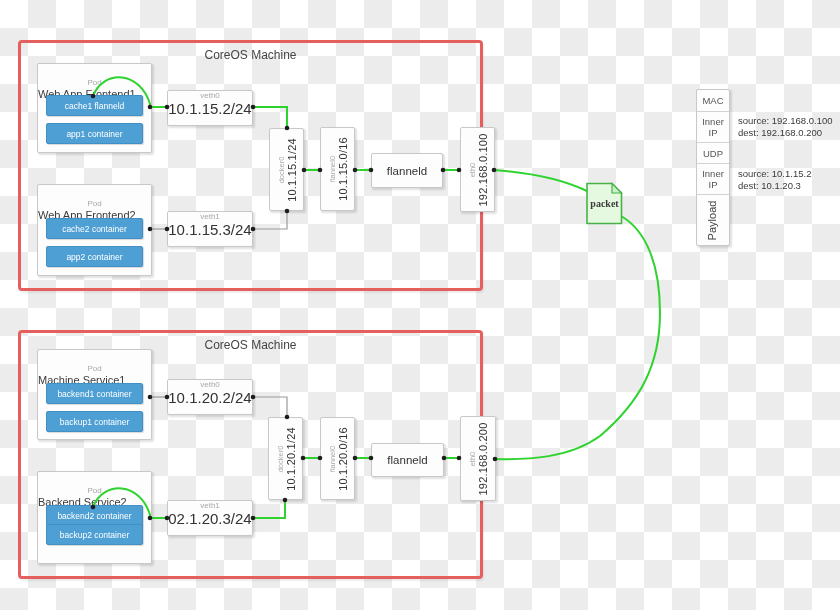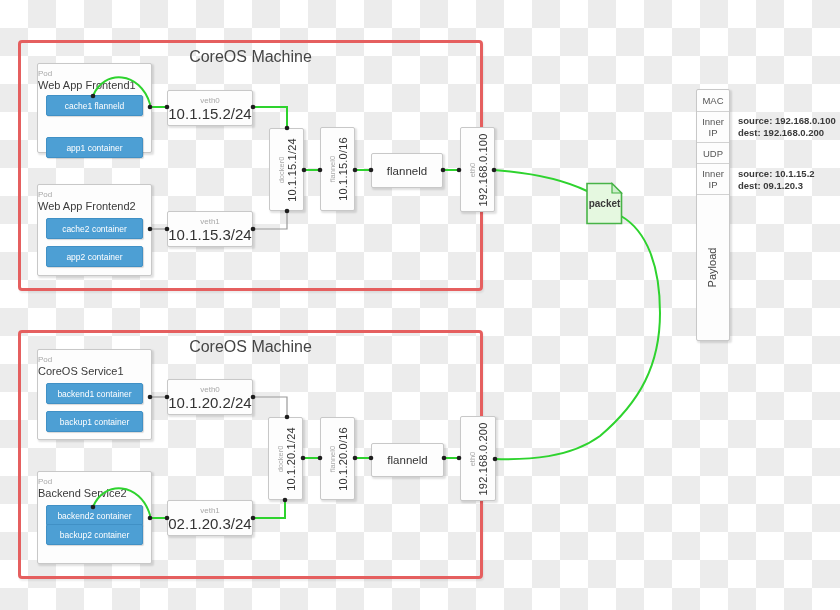--- a/index.html
+++ b/index.html
@@ -10,57 +10,57 @@
     background-image:conic-gradient(#ececec 0 25%, #ffffff 0 50%, #ececec 0 75%, #ffffff 0);
     background-size:56px 56px;
   }
   .machine {
     position:absolute; box-sizing:border-box; z-index:1;
     border:3px solid #e55f5f; border-radius:4px;
     box-shadow:1px 2px 2px rgba(0,0,0,0.07);
   }
   .machine-title {
     position:absolute; top:5px; left:0; right:0; text-align:center;
-    font-size:16px; color:#454545;
+    font-size:12px; color:#454545;
   }
   .node {
     position:absolute; box-sizing:border-box; z-index:2;
     background:#fdfdfd; border:1px solid #c8c8c8; border-radius:2px;
     box-shadow:1.5px 1.5px 2px rgba(0,0,0,0.12);
   }
-  .pod-kind { font-size:8px; color:#a8a8a8; margin-top:5px; text-align:left; }
+  .pod-kind { font-size:8px; color:#a8a8a8; margin-top:14px; text-align:center; }
   .pod-title { font-size:11px; color:#3a3a3a; margin-top:1px; text-align:left; white-space:nowrap; }
   .cbox {
     position:absolute; left:8px; right:8px; height:21px; box-sizing:border-box;
     background:#4d9fd4; border:1px solid #4090c5; border-radius:2px;
     color:#fff; font-size:8.5px; display:flex; align-items:center; justify-content:center;
     box-shadow:1px 1px 1px rgba(0,0,0,0.15); white-space:nowrap;
   }
-  .if-name { font-size:8px; color:#a8a8a8; margin-top:5px; text-align:center; }
+  .if-name { font-size:8px; color:#a8a8a8; text-align:center; }
   .if-ip { font-size:15px; color:#333; text-align:center; margin-top:0; white-space:nowrap; }
   .vinner {
     position:absolute; left:50%; top:50%;
     transform:translate(-50%,-50%) rotate(-90deg);
     display:flex; flex-direction:column; align-items:center; gap:0px; white-space:nowrap;
   }
   .v-name { font-size:7.5px; color:#a8a8a8; line-height:9px; }
   .v-ip { font-size:11px; color:#333; line-height:12px; letter-spacing:0.2px; }
   .fbox { display:flex; align-items:center; justify-content:center; }
   .f-label { font-size:11.5px; color:#333; }
   .stack { display:flex; flex-direction:column; }
   .seg {
     box-sizing:border-box; border-bottom:1px solid #d2d2d2; flex:0 0 auto;
     display:flex; align-items:center; justify-content:center; text-align:center;
     font-size:9.5px; color:#555; line-height:11px; padding:1px;
   }
   .seg.payload { flex:1 1 auto; border-bottom:none; }
   .vpayload { transform:rotate(-90deg); font-size:11px; color:#444; white-space:nowrap; }
-  .annot { position:absolute; font-size:9.5px; color:#3a3a3a; line-height:12px; white-space:nowrap; z-index:2;font-weight:bold; }
+  .annot { position:absolute; font-size:9.5px; color:#3a3a3a; line-height:12px; white-space:nowrap; z-index:2; }
   .overlay { position:absolute; left:0; top:0; z-index:5; pointer-events:none; }
-  .pnote { position:absolute; width:37px; height:28px; z-index:6; }
+  .pnote { position:absolute; width:37px; height:28px; z-index:6;font-family:Liberation Serif, serif; }
   .pnote-label {
     position:absolute; left:0; right:0; top:16px; text-align:center;
     font-size:10px; font-weight:bold; color:#3a3a3a;
   }
 </style>
 </head>
 <body>
 
 <div class="canvas">
 
@@ -69,21 +69,21 @@
   </div>
 
   <div class="machine" style="left:18px;top:330px;width:465px;height:249px">
     <div class="machine-title">CoreOS Machine</div>
   </div>
 
   <div class="node" style="left:37px;top:63px;width:115px;height:90px">
     <div class="pod-kind">Pod</div>
     <div class="pod-title">Web App Frontend1</div>
     <div class="cbox" style="top:31px">cache1 flanneld</div>
-    <div class="cbox" style="top:73px">app1 container</div>
+    <div class="cbox" style="top:59px">app1 container</div>
   </div>
 
   <div class="node" style="left:37px;top:184px;width:115px;height:92px">
     <div class="pod-kind">Pod</div>
     <div class="pod-title">Web App Frontend2</div>
     <div class="cbox" style="top:33px">cache2 container</div>
     <div class="cbox" style="top:61px">app2 container</div>
   </div>
 
   <div class="node" style="left:167px;top:90px;width:86px;height:36px">
@@ -112,21 +112,21 @@
   </div>
   <div class="node" style="left:460px;top:127px;width:35px;height:85px">
     <div class="vinner">
       <span class="v-name">eth0</span>
       <span class="v-ip">192.168.0.100</span>
     </div>
   </div>
 
   <div class="node" style="left:37px;top:349px;width:115px;height:91px">
     <div class="pod-kind">Pod</div>
-    <div class="pod-title">CoreOS Service1</div>
+    <div class="pod-title">Machine Service1</div>
     <div class="cbox" style="top:33px">backend1 container</div>
     <div class="cbox" style="top:61px">backup1 container</div>
   </div>
 
   <div class="node" style="left:37px;top:471px;width:115px;height:93px">
     <div class="pod-kind">Pod</div>
     <div class="pod-title">Backend Service2</div>
     <div class="cbox" style="top:33px">backend2 container</div>
     <div class="cbox" style="top:52px">backup2 container</div>
   </div>
@@ -155,37 +155,37 @@
   <div class="node fbox" style="left:371px;top:443px;width:73px;height:34px">
     <div class="f-label">flanneld</div>
   </div>
   <div class="node" style="left:460px;top:416px;width:36px;height:85px">
     <div class="vinner">
       <span class="v-name">eth0</span>
       <span class="v-ip">192.168.0.200</span>
     </div>
   </div>
 
-  <div class="node stack" style="left:696px;top:89px;width:34px;height:252px">
+  <div class="node stack" style="left:696px;top:89px;width:34px;height:157px">
     <div class="seg" style="height:22px">MAC</div>
     <div class="seg" style="height:31px">Inner IP</div>
     <div class="seg" style="height:21px">UDP</div>
     <div class="seg" style="height:31px">Inner IP</div>
     <div class="seg payload">
       <span class="vpayload">Payload</span>
     </div>
   </div>
 
   <div class="annot" style="left:738px;top:115px">
     <div>source: 192.168.0.100</div>
     <div>dest: 192.168.0.200</div>
   </div>
   <div class="annot" style="left:738px;top:168px">
     <div>source: 10.1.15.2</div>
-    <div>dest: 09.1.20.3</div>
+    <div>dest: 10.1.20.3</div>
   </div>
 
   <svg class="overlay" width="840" height="610" viewBox="0 0 840 610">
     <g stroke="#9a9a9a" stroke-width="1.2" fill="none">
       <path d="M150,229 L167,229"></path>
       <path d="M253,229 L287,229 L287,211"></path>
       <path d="M150,397 L167,397"></path>
       <path d="M253,397 L287,397 L287,417"></path>
     </g>
     <g stroke="#2ed32e" stroke-width="2" fill="none" stroke-linecap="round">

